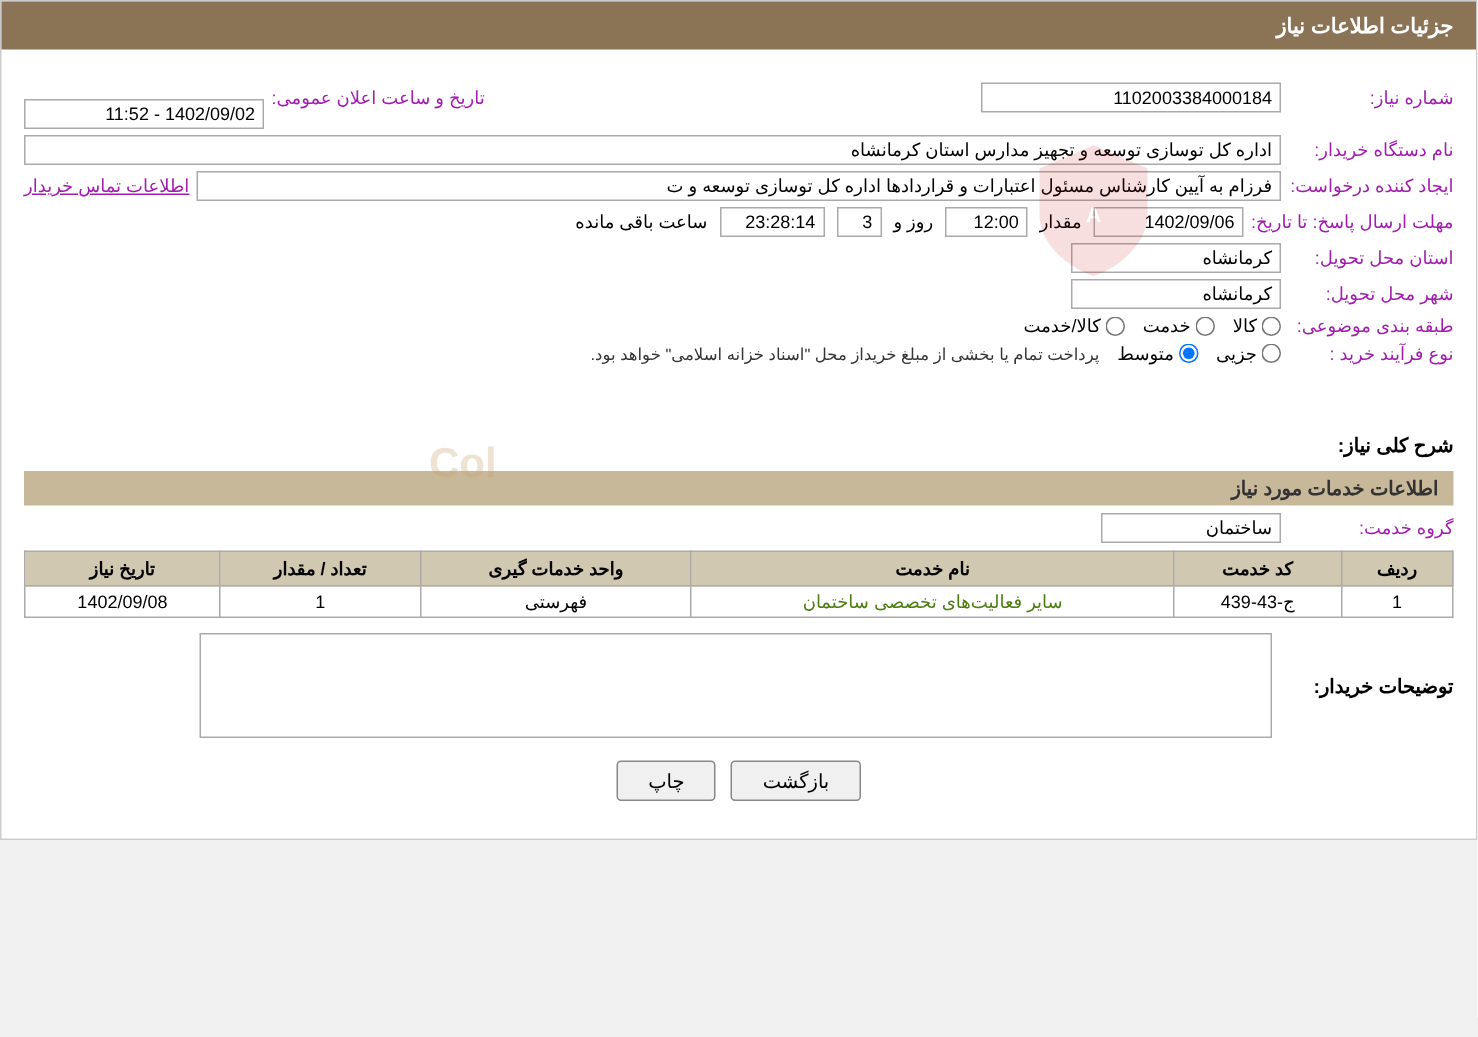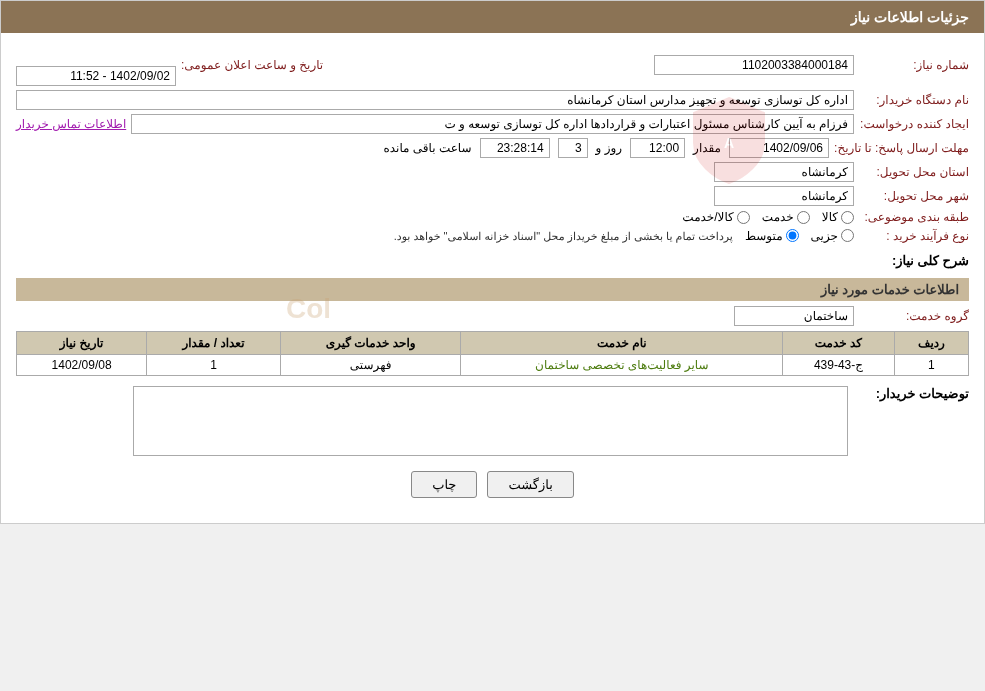--- a/index.html
+++ b/index.html
@@ -86,21 +86,21 @@
     }
     .info-row {
       display: flex;
       align-items: center;
       margin-bottom: 4px;
       gap: 5px;
     }
     .lbl {
       text-align: right;
       min-width: 110px;
-      color: #7f1d1d;
+      color: #a21caf;
       font-size: 12px;
       flex-shrink: 0;
     }
     .bordered-input {
       border: 1px solid #aaa;
       background: #fff;
       padding: 2px 5px;
       min-height: 20px;
       display: inline-block;
     }
@@ -231,21 +231,21 @@
           <path d="M40 5 L75 20 L75 50 C75 70 55 85 40 90 C25 85 5 70 5 50 L5 20 Z" fill="#c00" stroke="#c00" stroke-width="2"></path>
           <text x="40" y="55" text-anchor="middle" fill="#fff" font-size="14" font-weight="bold">A</text>
         </svg>
       </div>
 
       <div style="position:absolute; left:270px; top:250px; opacity:0.3; pointer-events:none; z-index:5; font-size:28px; font-weight:bold; color:#c8a070; transform: rotate(0deg);">Col</div>
 
     </div>
 
     <div style="margin-top:10px; display:flex; align-items:flex-start; gap:5px;">
-      <span style="font-weight:bold; font-size:13px; min-width:110px; text-align:right;">شرح کلی نیاز:</span>
+      <span style="font-weight:bold; font-size:13px; min-width:110px; text-align:right;margin-top:36px;">شرح کلی نیاز:</span>
     </div>
 
     <div class="section-title">اطلاعات خدمات مورد نیاز</div>
 
     <div class="info-row" style="margin-top:5px; margin-bottom:5px;">
       <span class="lbl">گروه خدمت:</span>
       <span class="bordered-input" style="min-width:120px;">ساختمان</span>
     </div>
 
     <table class="data-table">
@@ -264,21 +264,21 @@
           <td>1</td>
           <td>ج-43-439</td>
           <td style="color:#4d7c0f;">سایر فعالیت‌های تخصصی ساختمان</td>
           <td>فهرستی</td>
           <td>1</td>
           <td>1402/09/08</td>
         </tr>
       </tbody>
     </table>
 
-    <div style="margin-top:10px; display:flex; align-items:flex-start; gap:11px;">
+    <div style="margin-top:10px; display:flex; align-items:center; gap:11px;">
       <span style="font-weight:bold; font-size:13px; min-width:110px; text-align:right;">توضیحات خریدار:</span>
       <div class="tawzih-box"></div>
     </div>
 
     <div class="bottom-buttons">
       <button class="btn btn-back">بازگشت</button>
       <button class="btn btn-print">چاپ</button>
     </div>
 
   </div>

